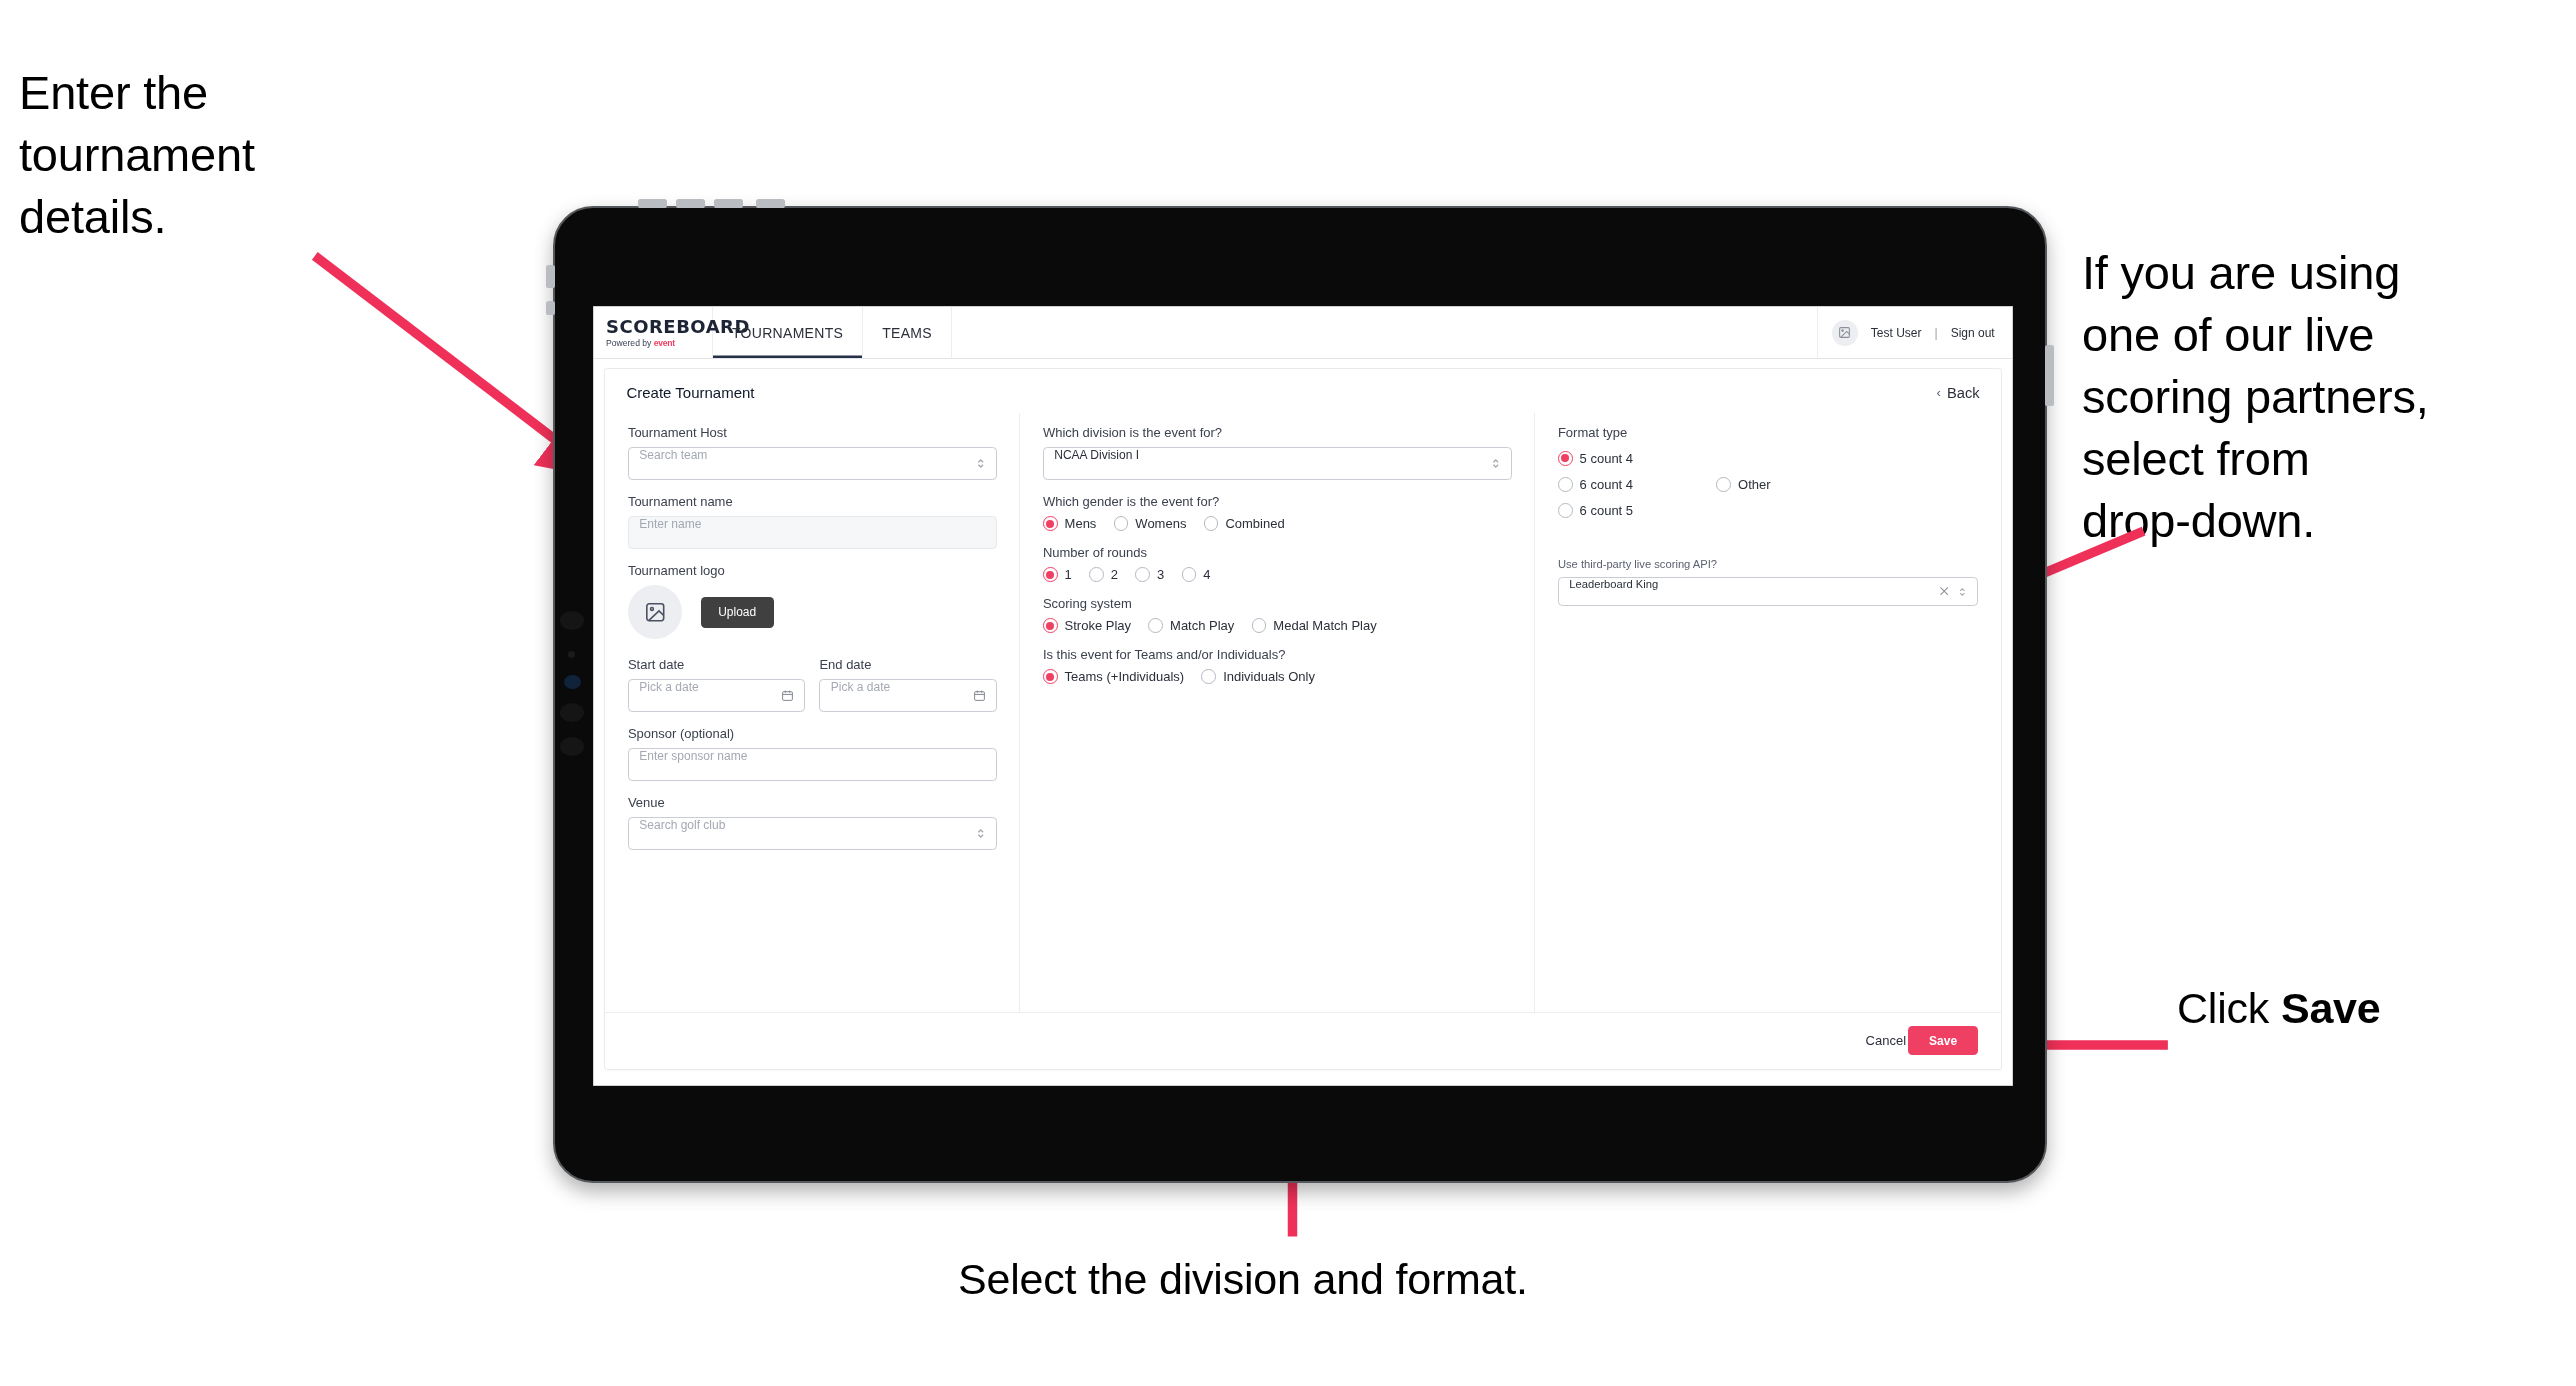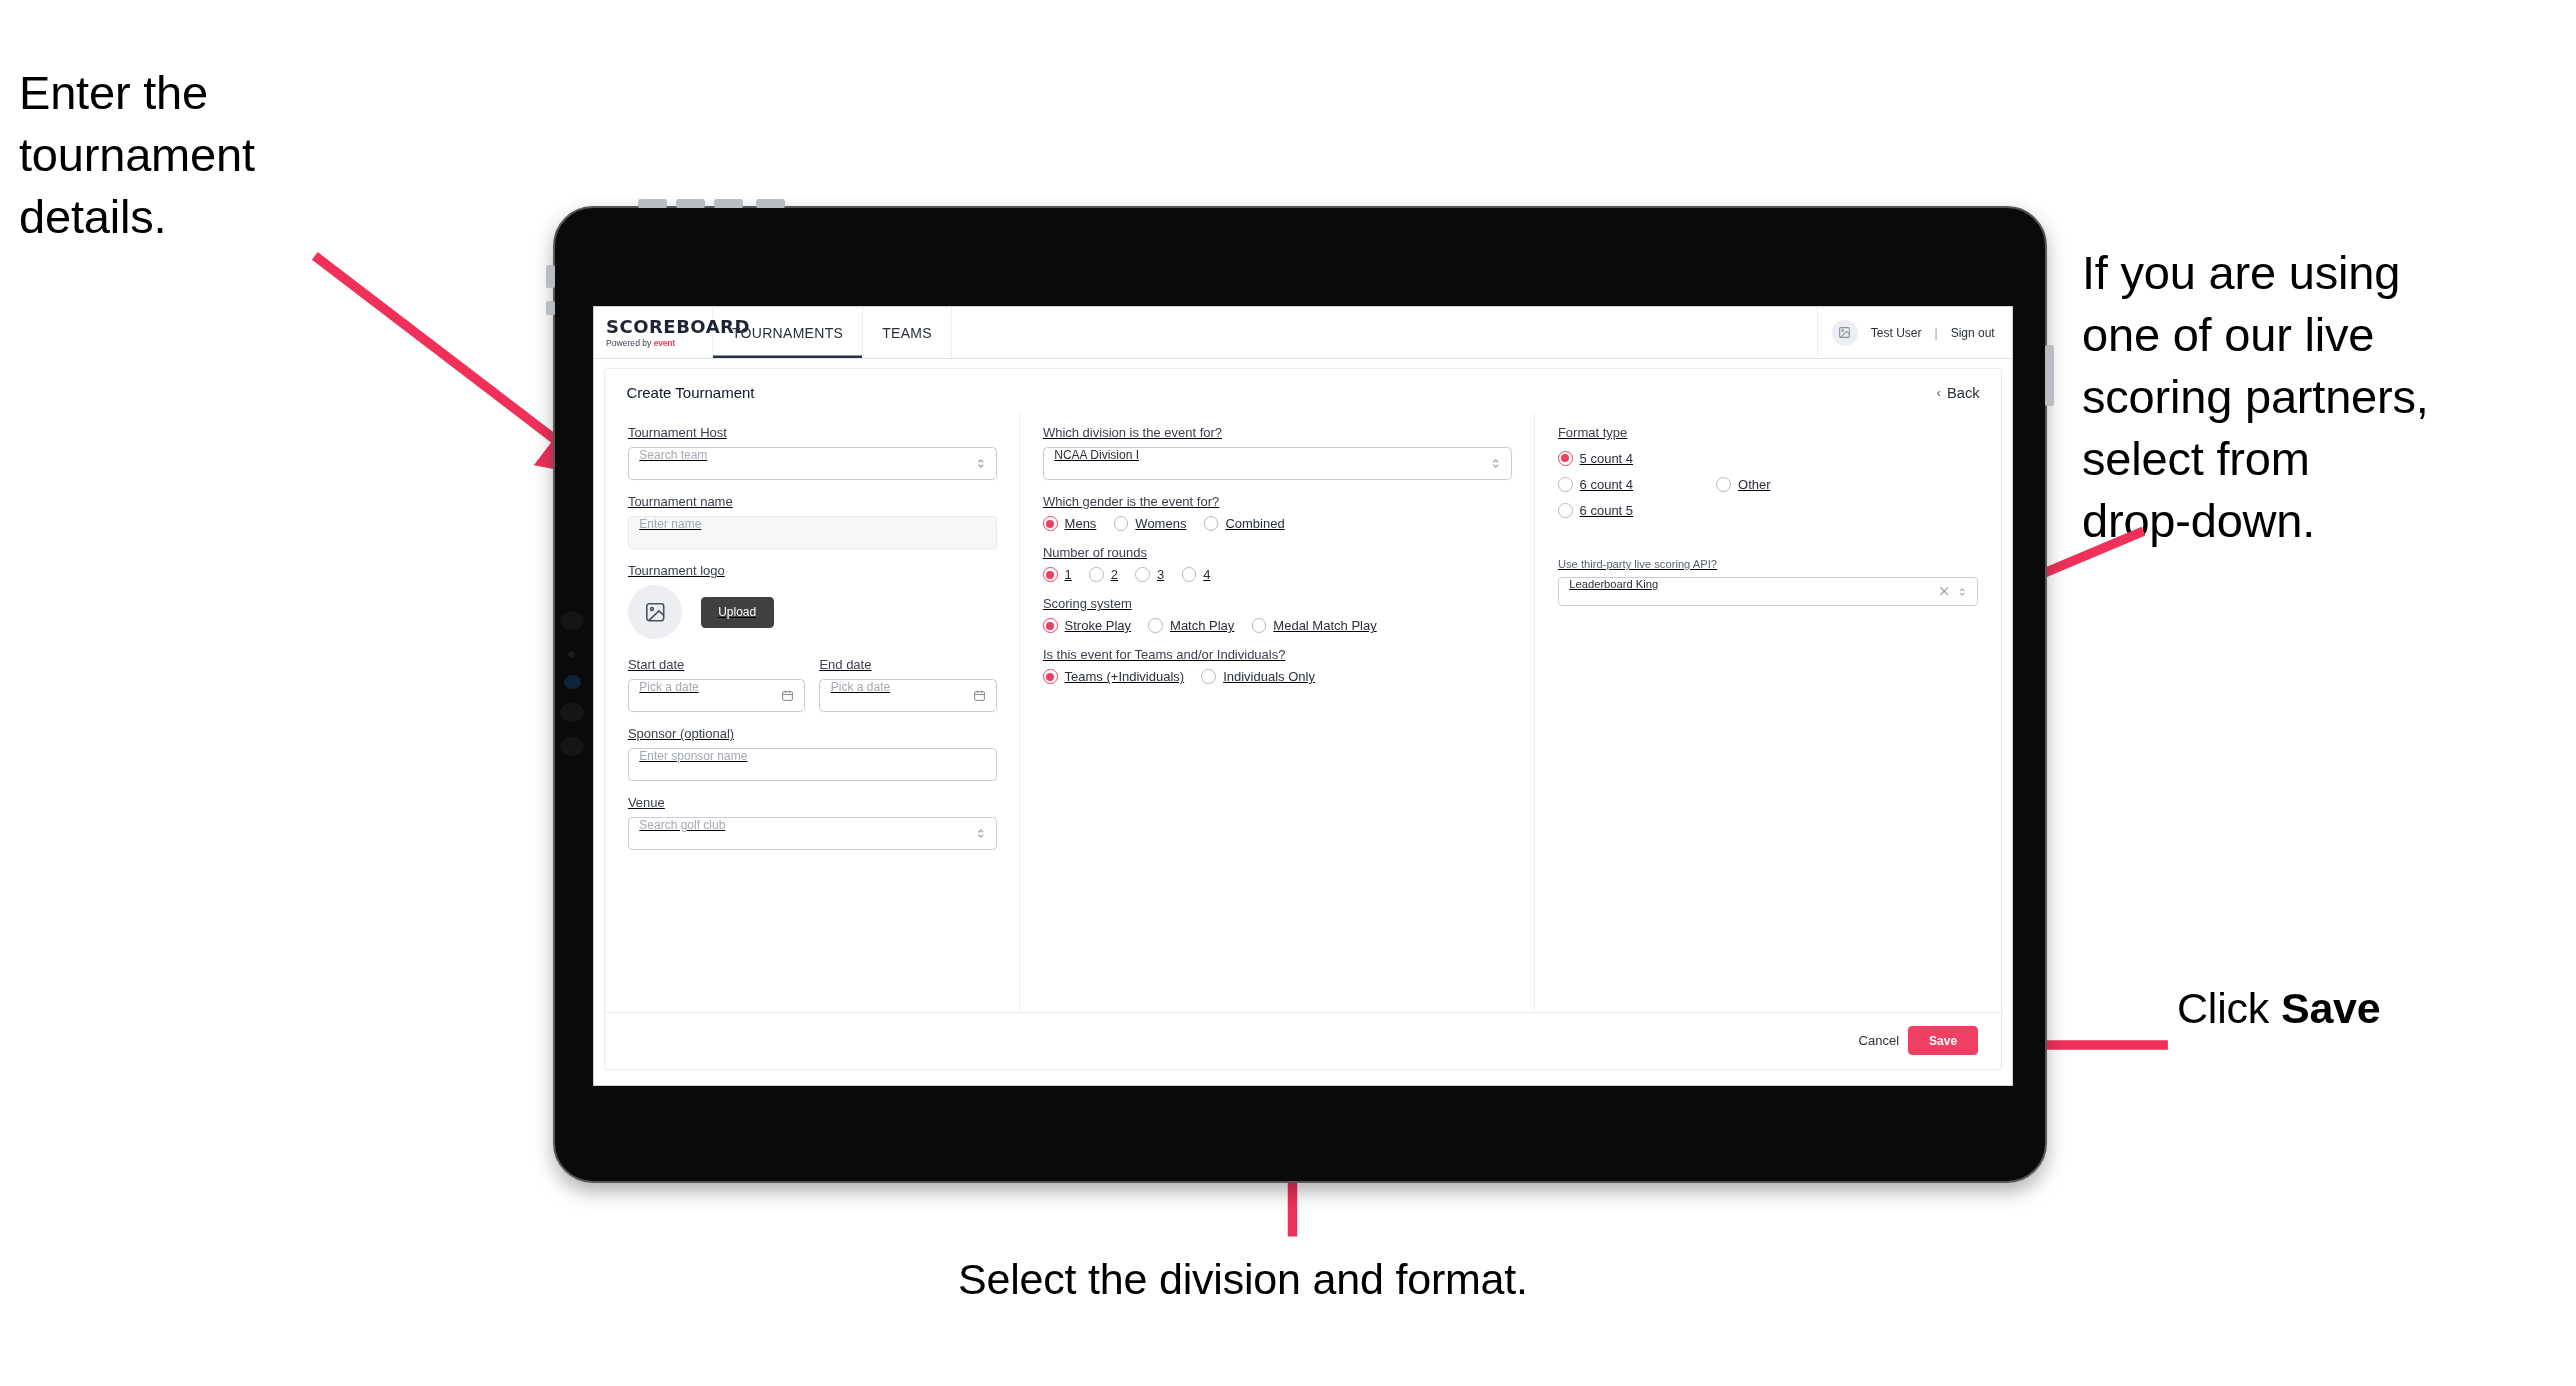--- a/index.html
+++ b/index.html
@@ -140,21 +140,20 @@
   #back-link {
     font-size: 14.7px; color: #2a2f3a; cursor: pointer;
     display: flex; align-items: center; gap: 6px;
   }
   #back-chev { font-size: 13px; color:#5a6170; }
 
   #cols {
     flex: 1;
     display: flex;
     padding: 0 0 0 0;
-    text-decoration: underline;
   }
   .col { padding: 3.5px 22.5px 0 22.5px; }
   #col-left   { width: 415px; border-right: 0.9px solid #eceef1; }
   #col-mid    { width: 515px; border-right: 0.9px solid #eceef1; }
   #col-right  { flex: 1; }
 
   .fieldlabel {
     font-size: 13px; color: #3b414e;
     margin: 14px 0 7px 0;
   }
@@ -209,21 +208,21 @@
   }
   .radio-col { display: flex; flex-direction: column; gap: 11.2px; margin-top: 3.5px; }
   #fmt-wrap { display: flex; }
   #fmt-other { margin-left: 66px; margin-top: 3.5px; }
 
   
   #cardfoot {
     border-top: 0.9px solid #eceef1;
     height: 57px;
     display: flex; align-items: center; justify-content: flex-end;
-    gap: 9px;
+    gap: 2px;
     padding-right: 22.5px;
   }
   #cancel-btn { font-size: 13px; color: #2a2f3a; cursor: pointer; }
   #save-btn {
     background: #ef3f63; color: #fff;
     font-size: 12px; font-weight: bold;
     padding: 7.8px 21px; border-radius: 4.3px;
     cursor: pointer;
   }
   svg { display: block; }

